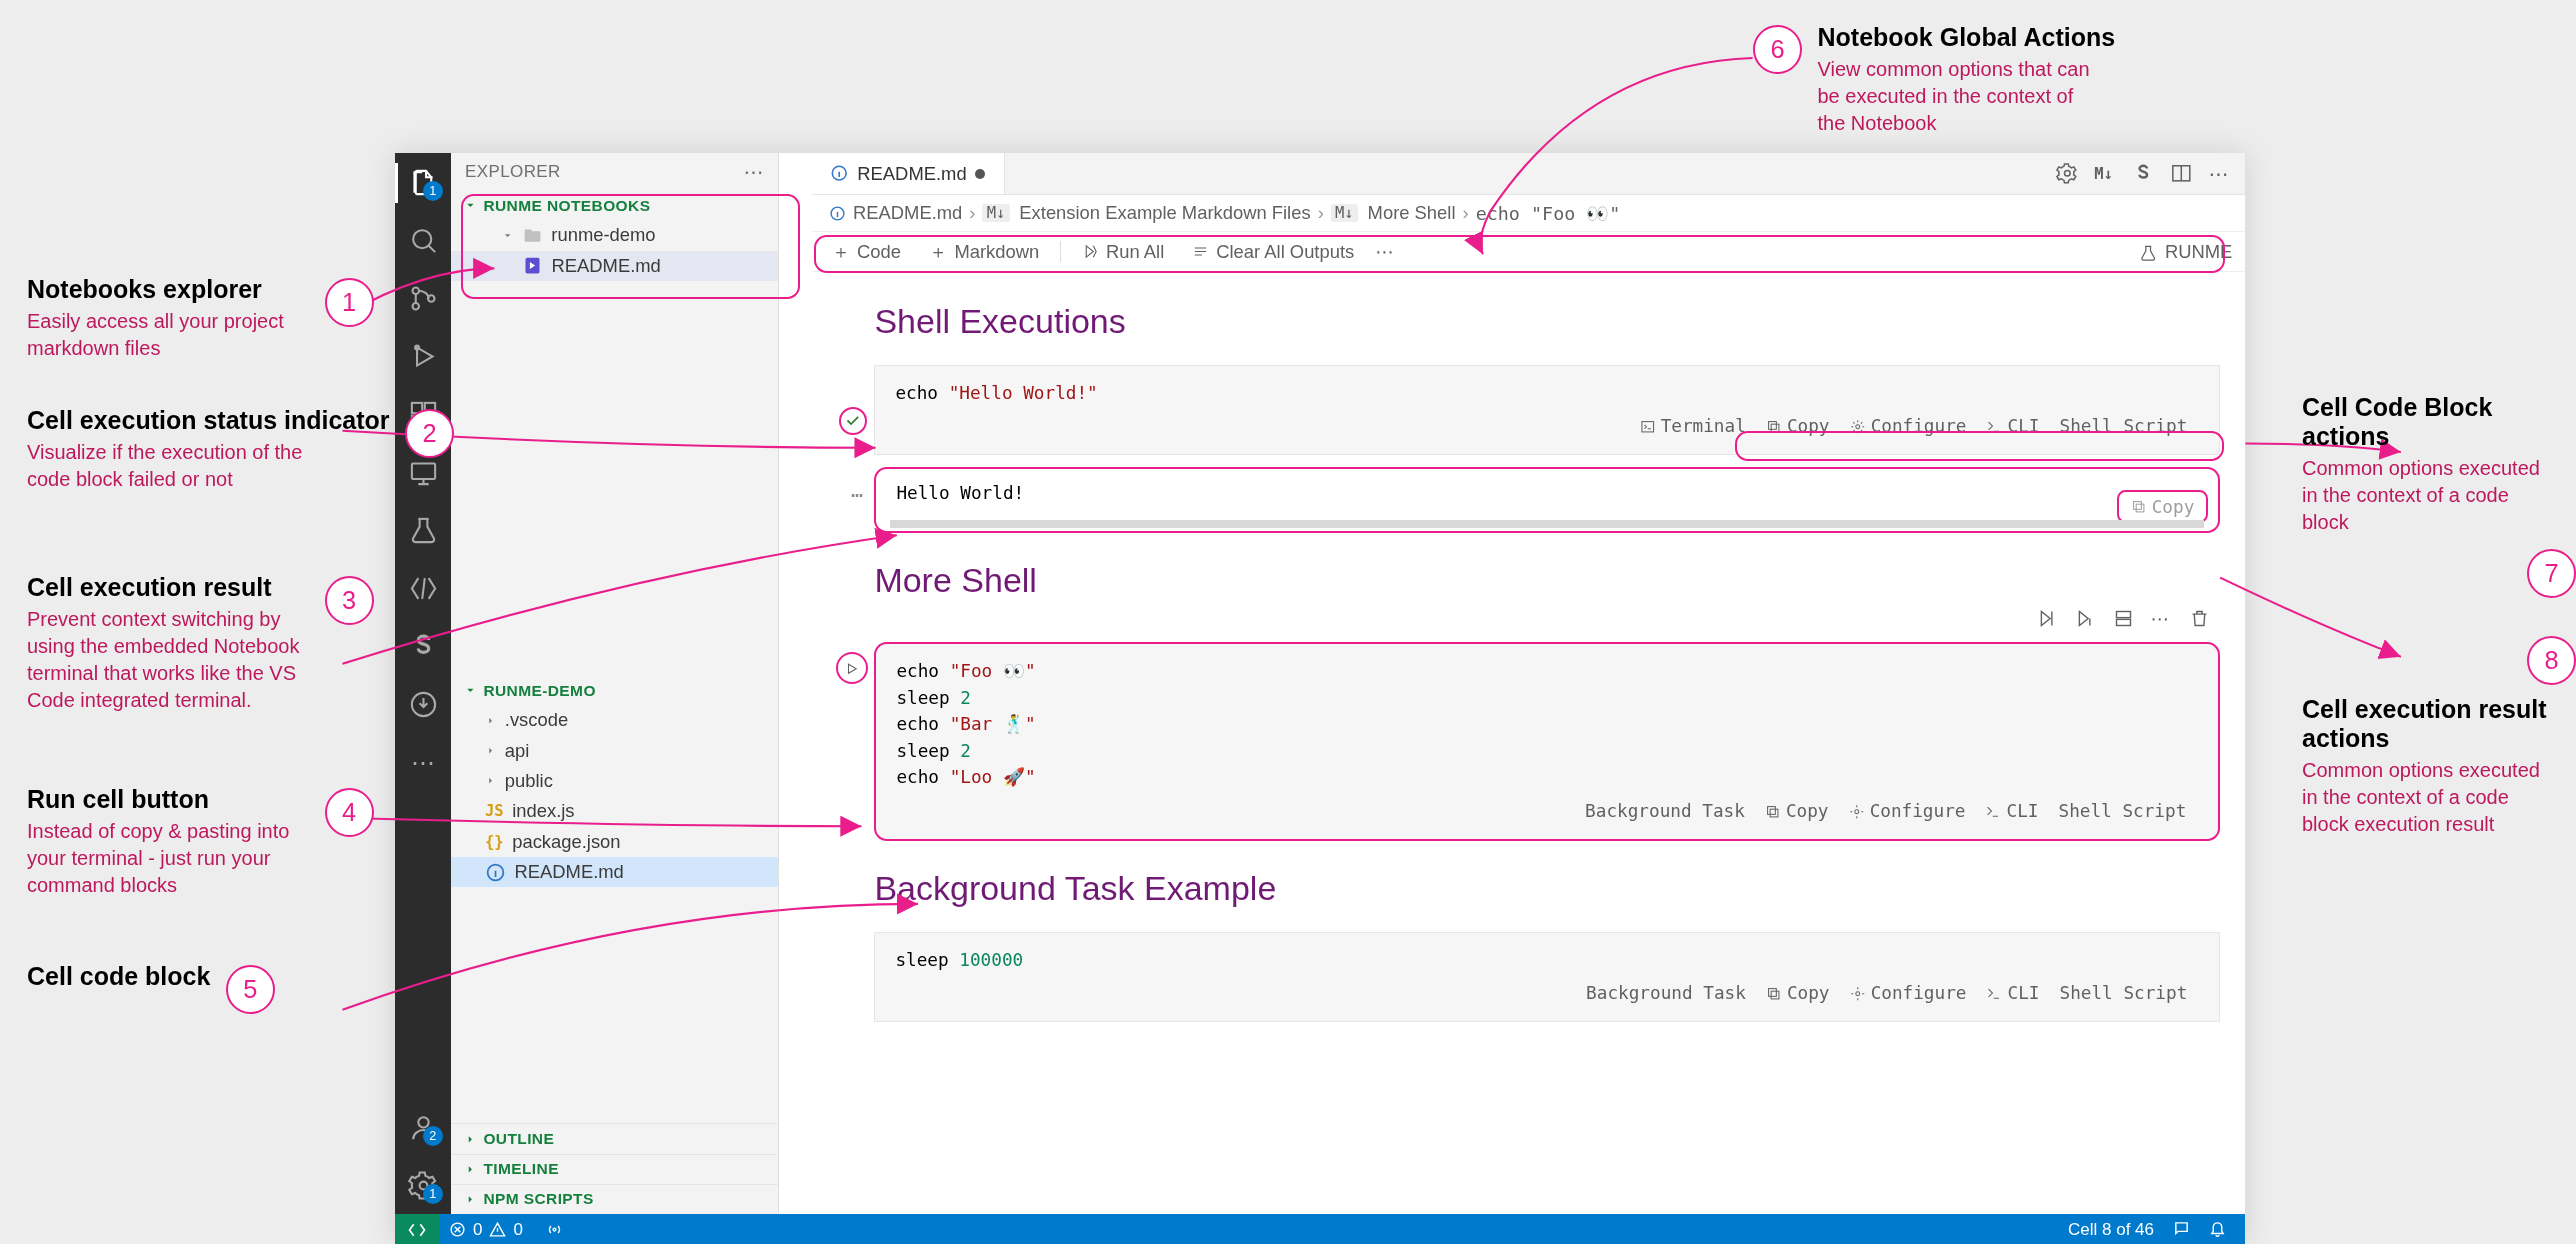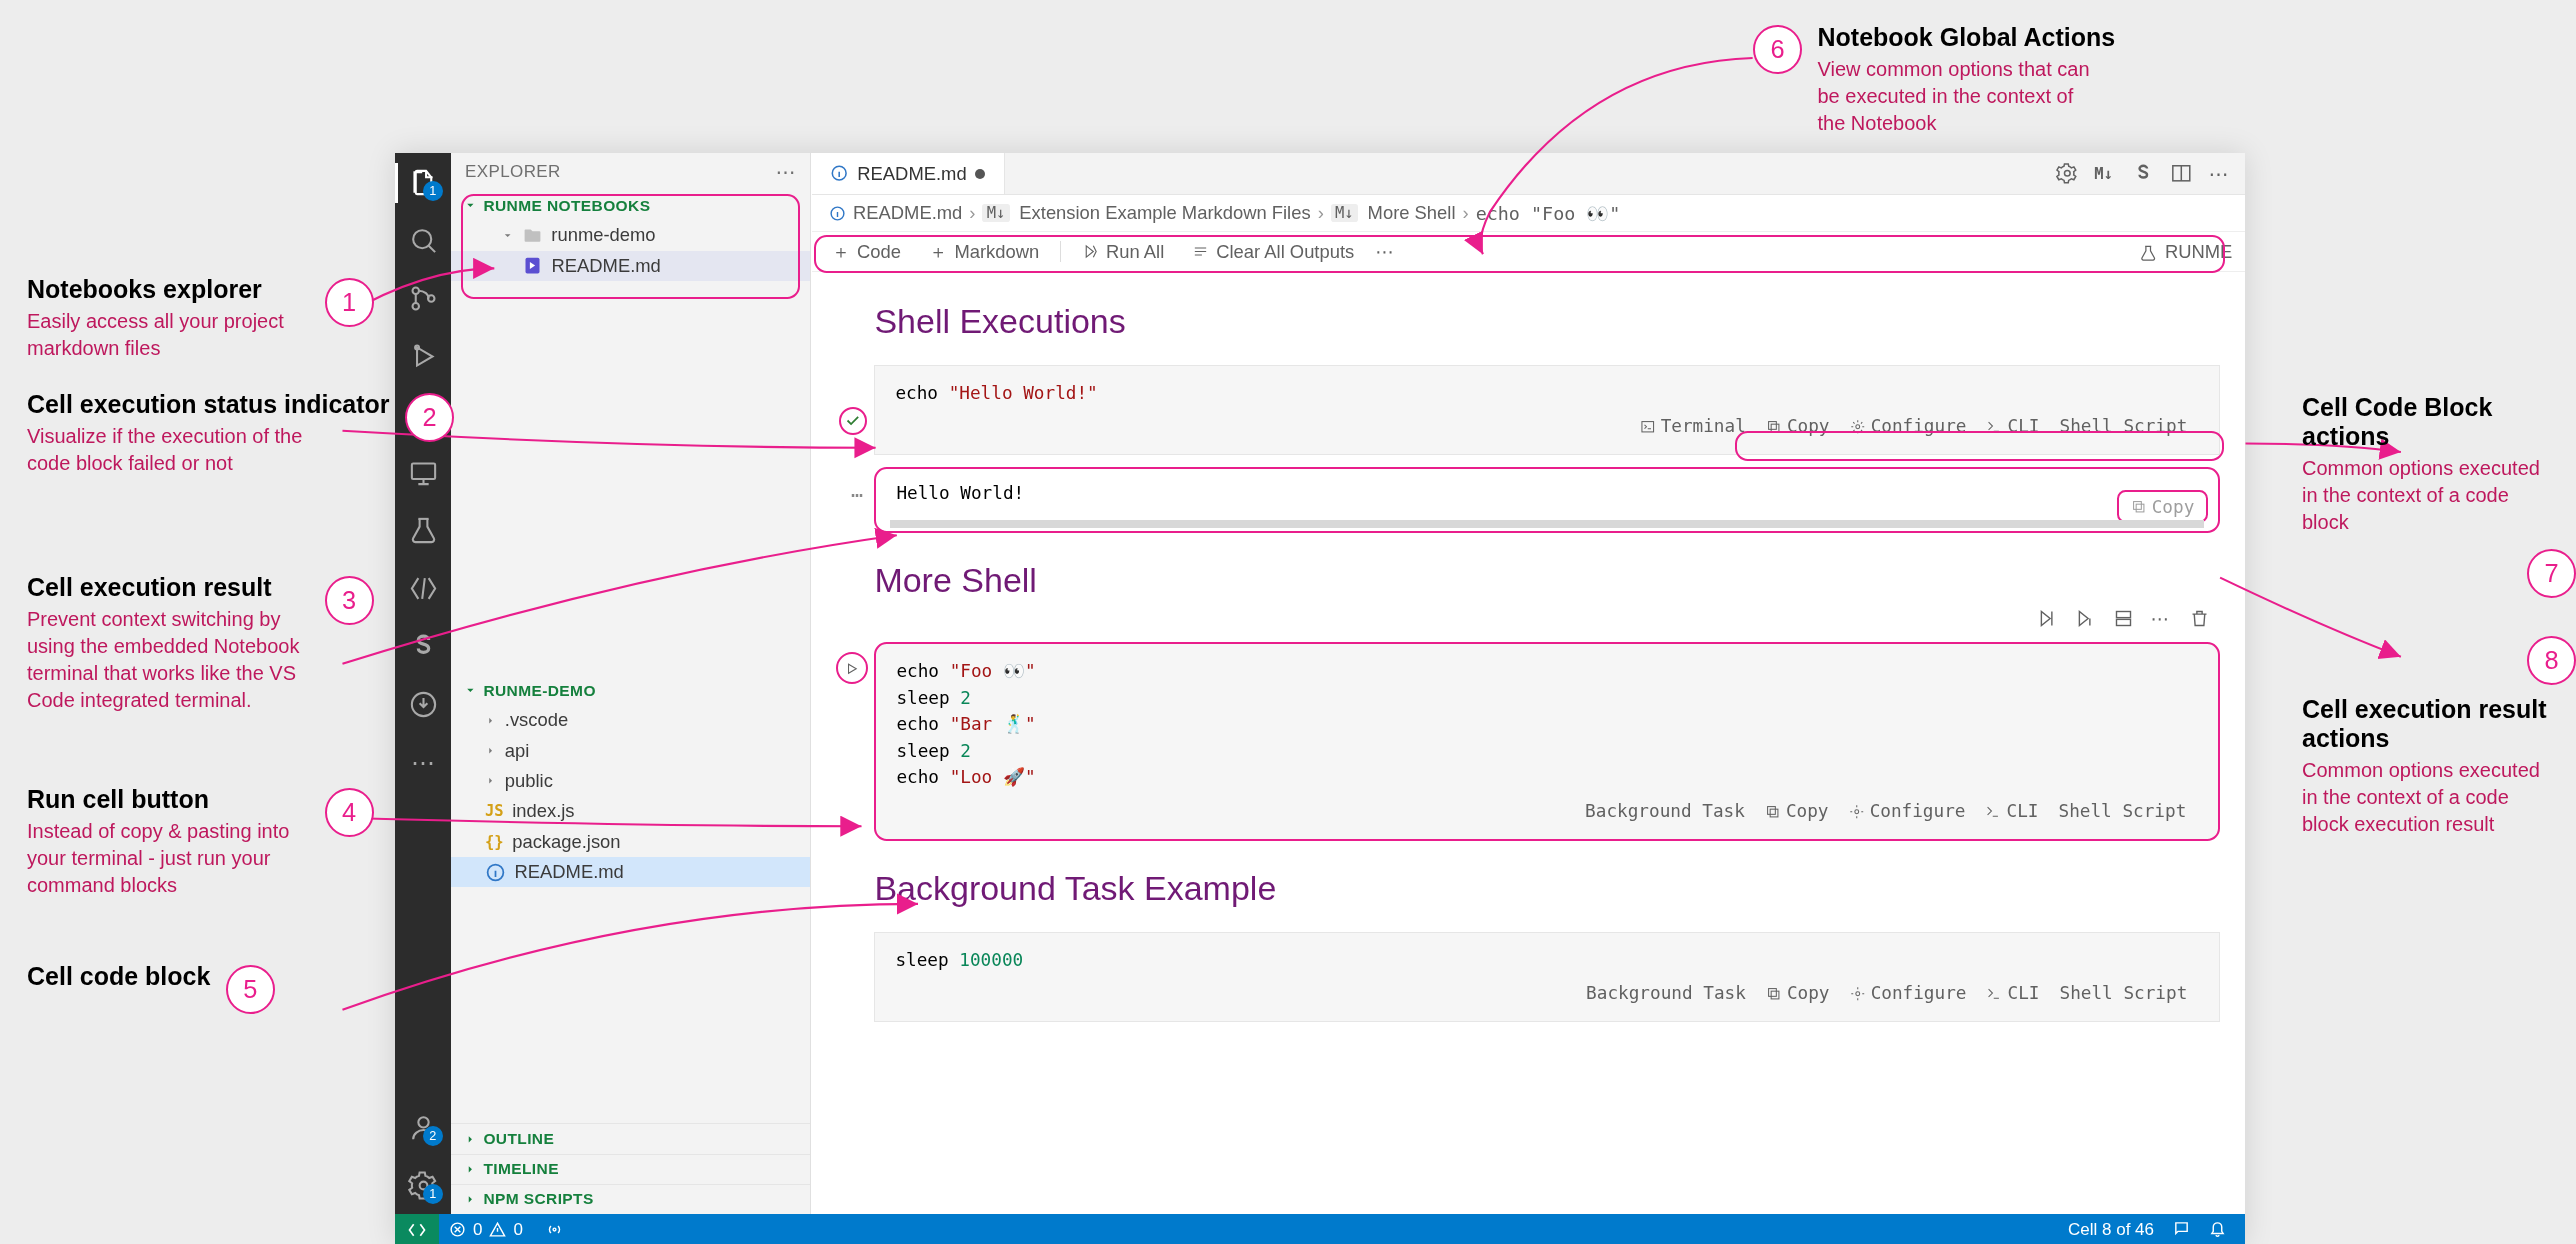--- a/index.html
+++ b/index.html
@@ -47,21 +47,21 @@
   content: ""; position: absolute; left: -12.7px; top: -4.2px; width: 2.8px; height: 40px; background: #fff;
 }
 .act-icon .bubble {
   position: absolute; bottom: -2.8px; right: -4.2px; min-width: 20px; height: 20px;
   border-radius: 10px; background: #007acc; color: #fff; font-size: 12.7px;
   display: flex; align-items: center; justify-content: center;
 }
 .act-bottom { position: absolute; bottom: 12.7px; left: 0; width: 100%; display: flex; flex-direction: column; align-items: center; gap: 27px; }
 
 .sidebar {
-  position: absolute; left: 56px; top: 0; width: 360px; height: calc(100% - 31px);
+  position: absolute; left: 56px; top: 0; width: 328px; height: calc(100% - 31px);
   background: #f3f3f3; border-right: 0.7px solid #e0e0e0;
   display: flex; flex-direction: column;
 }
 .sidebar-header {
   display: flex; align-items: center; justify-content: space-between;
   padding: 7px 14px; color: #6f6f6f; font-size: 17px; letter-spacing: 0.4px;
 }
 .explorer-section { }
 .sect-title {
   font-size: 15.5px; font-weight: 700; letter-spacing: 0.4px; color: #15803d;
@@ -213,21 +213,21 @@
 
 <div class="annot" style="left:27px;top:275px;">
   <div class="annot-row">
     <div class="txt">
         <div class="title">Notebooks explorer</div>
     <div class="desc">Easily access all your project markdown files</div>
       </div>
     <div class="badge">1</div>
   </div>
 </div>
-<div class="annot" style="left:27px;top:390px;">
+<div class="annot" style="left:27px;top:406px;">
   <div class="annot-row">
     <div class="txt">
         <div class="title">Cell execution status indicator</div>
     <div class="desc">Visualize if the execution of the code block failed or not</div>
       </div>
     <div class="badge">2</div>
   </div>
 </div>
 <div class="annot" style="left:27px;top:573px;">
   <div class="annot-row">

